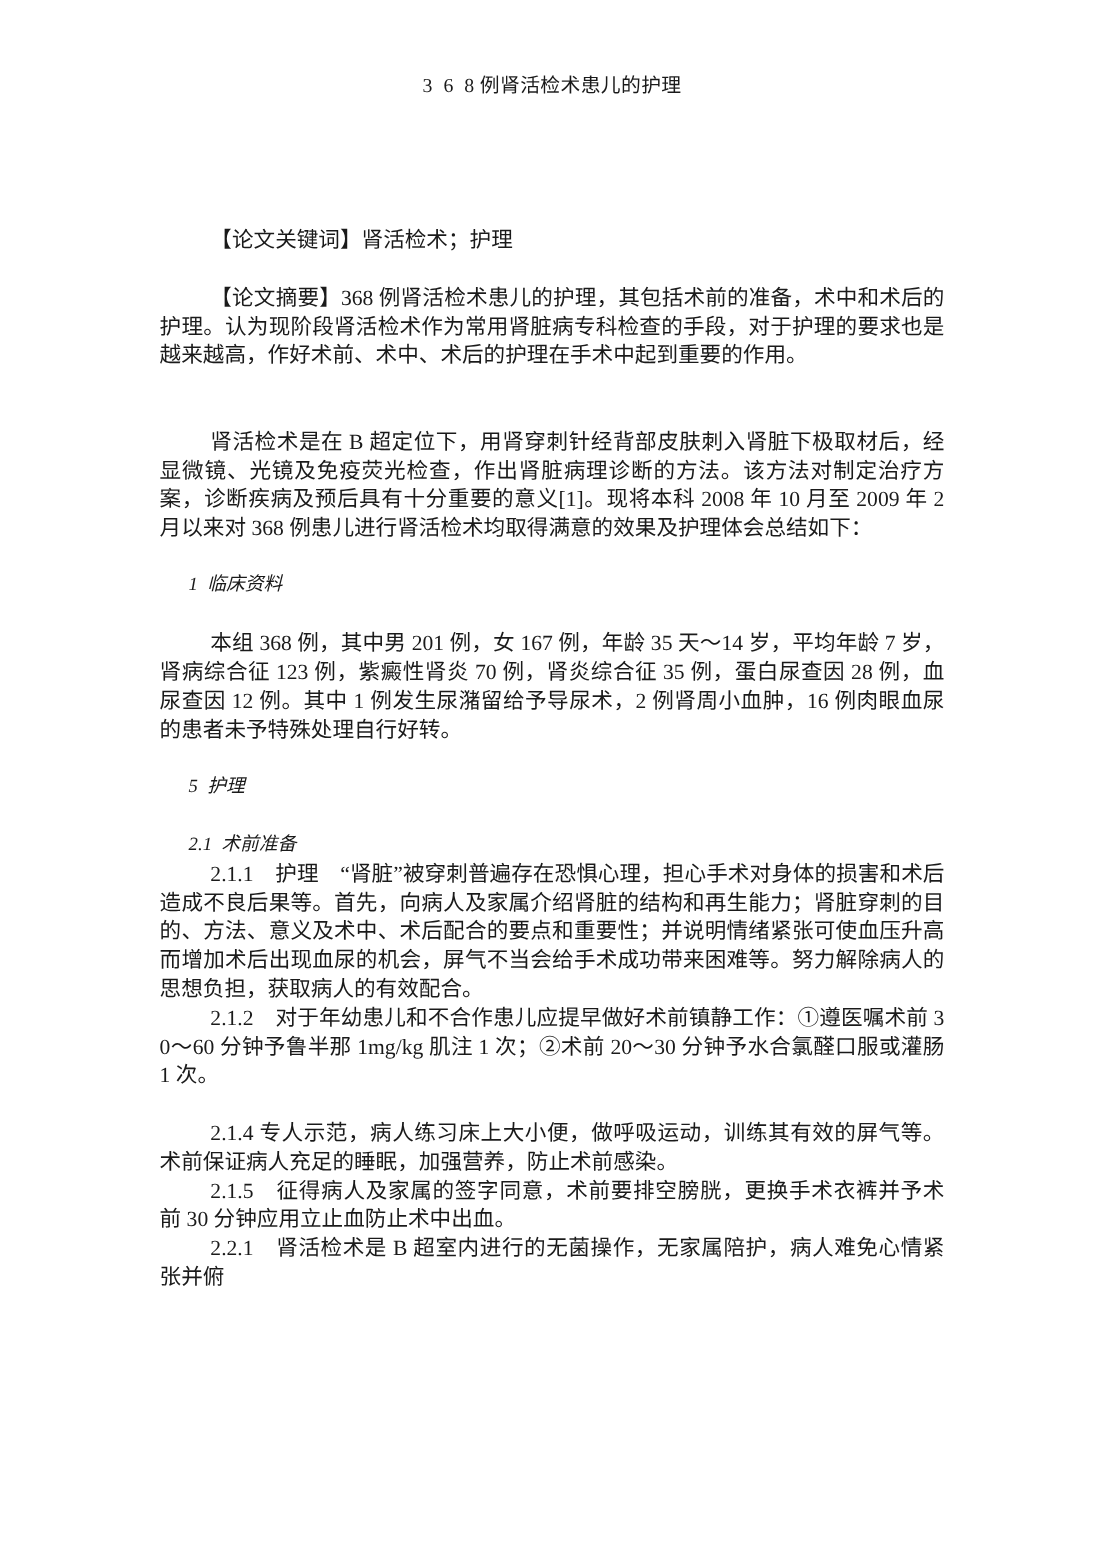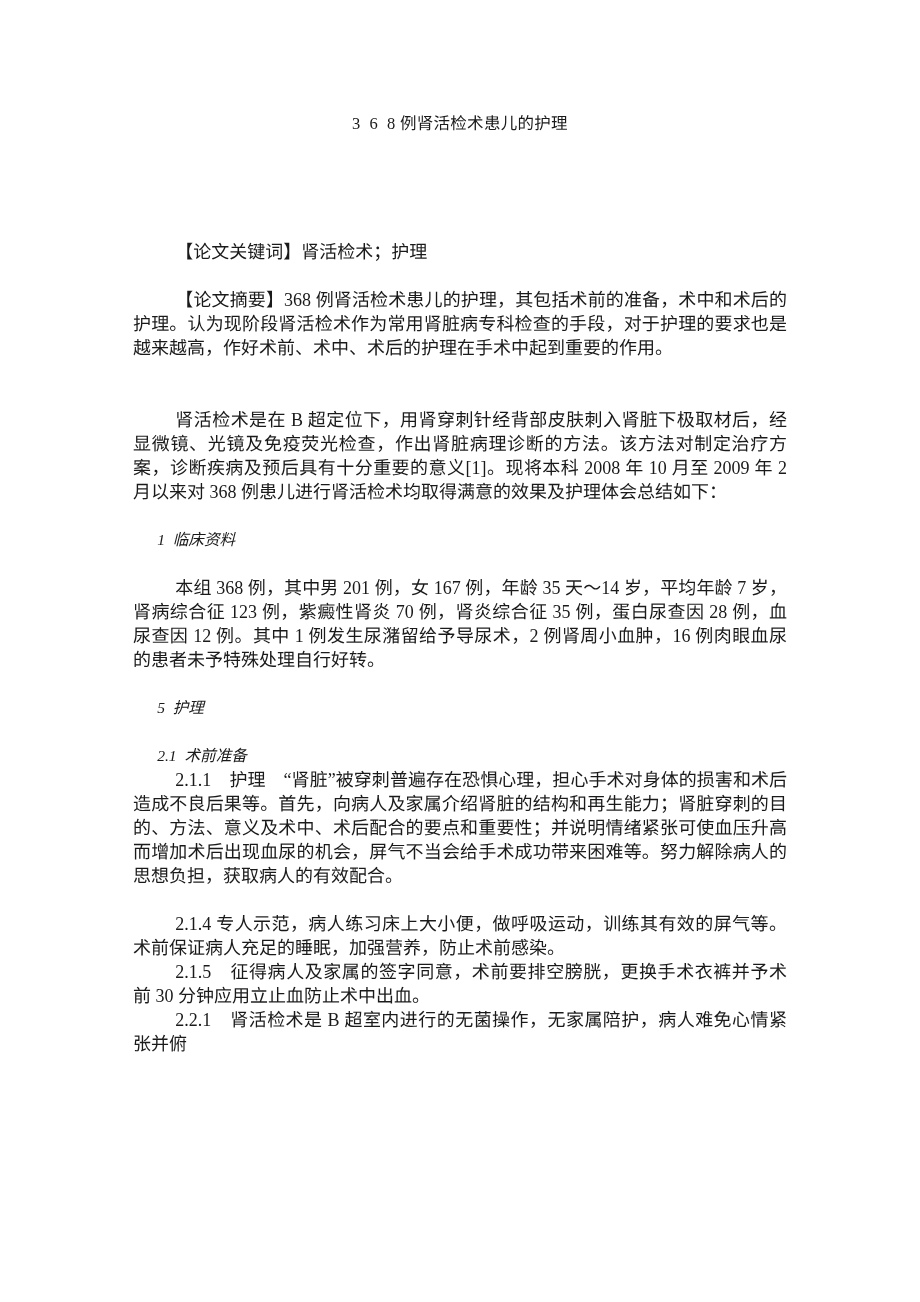--- a/index.html
+++ b/index.html
@@ -26,21 +26,21 @@
     position: absolute;
     left: 133px;
     top: 0;
     width: 654px;
   }
   .doc-title {
     font-size: 16.5px;
     line-height: 24px;
     text-align: center;
     margin: 0;
-    padding-top: 112px;
+    padding-top: 60px;
     letter-spacing: 0.3px;
     font-weight: normal;
     color: #1a1a1a;
     white-space: pre;
   }
   .spacer-xl { height: 104px; }
   .para {
     font-size: 18px;
     line-height: 24px;
     margin: 0;
@@ -96,20 +96,21 @@
     <div class="blankline"></div>
 
     <h2 class="heading">5  护理</h2>
 
     <div class="blankline"></div>
 
     <h3 class="heading">2.1  术前准备</h3>
 
     <p class="para indent2">2.1.1　护理　“肾脏”被穿刺普遍存在恐惧心理，担心手术对身体的损害和术后造成不良后果等。首先，向病人及家属介绍肾脏的结构和再生能力；肾脏穿刺的目的、方法、意义及术中、术后配合的要点和重要性；并说明情绪紧张可使血压升高而增加术后出现血尿的机会，屏气不当会给手术成功带来困难等。努力解除病人的思想负担，获取病人的有效配合。</p>
 
+    <p class="para indent2">2.1.2　对于年幼患儿和不合作患儿应提早做好术前镇静工作：①遵医嘱术前 30～60 分钟予鲁半那 1mg/kg 肌注 1 次；②术前 20～30 分钟予水合氯醛口服或灌肠 1 次。</p>
 
 
     <div class="blankline"></div>
 
     <p class="para indent2">2.1.4 专人示范，病人练习床上大小便，做呼吸运动，训练其有效的屏气等。术前保证病人充足的睡眠，加强营养，防止术前感染。</p>
 
     <p class="para indent2">2.1.5　征得病人及家属的签字同意，术前要排空膀胱，更换手术衣裤并予术前 30 分钟应用立止血防止术中出血。</p>
 
 
     <p class="para indent2">2.2.1　肾活检术是 B 超室内进行的无菌操作，无家属陪护，病人难免心情紧张并俯</p>

